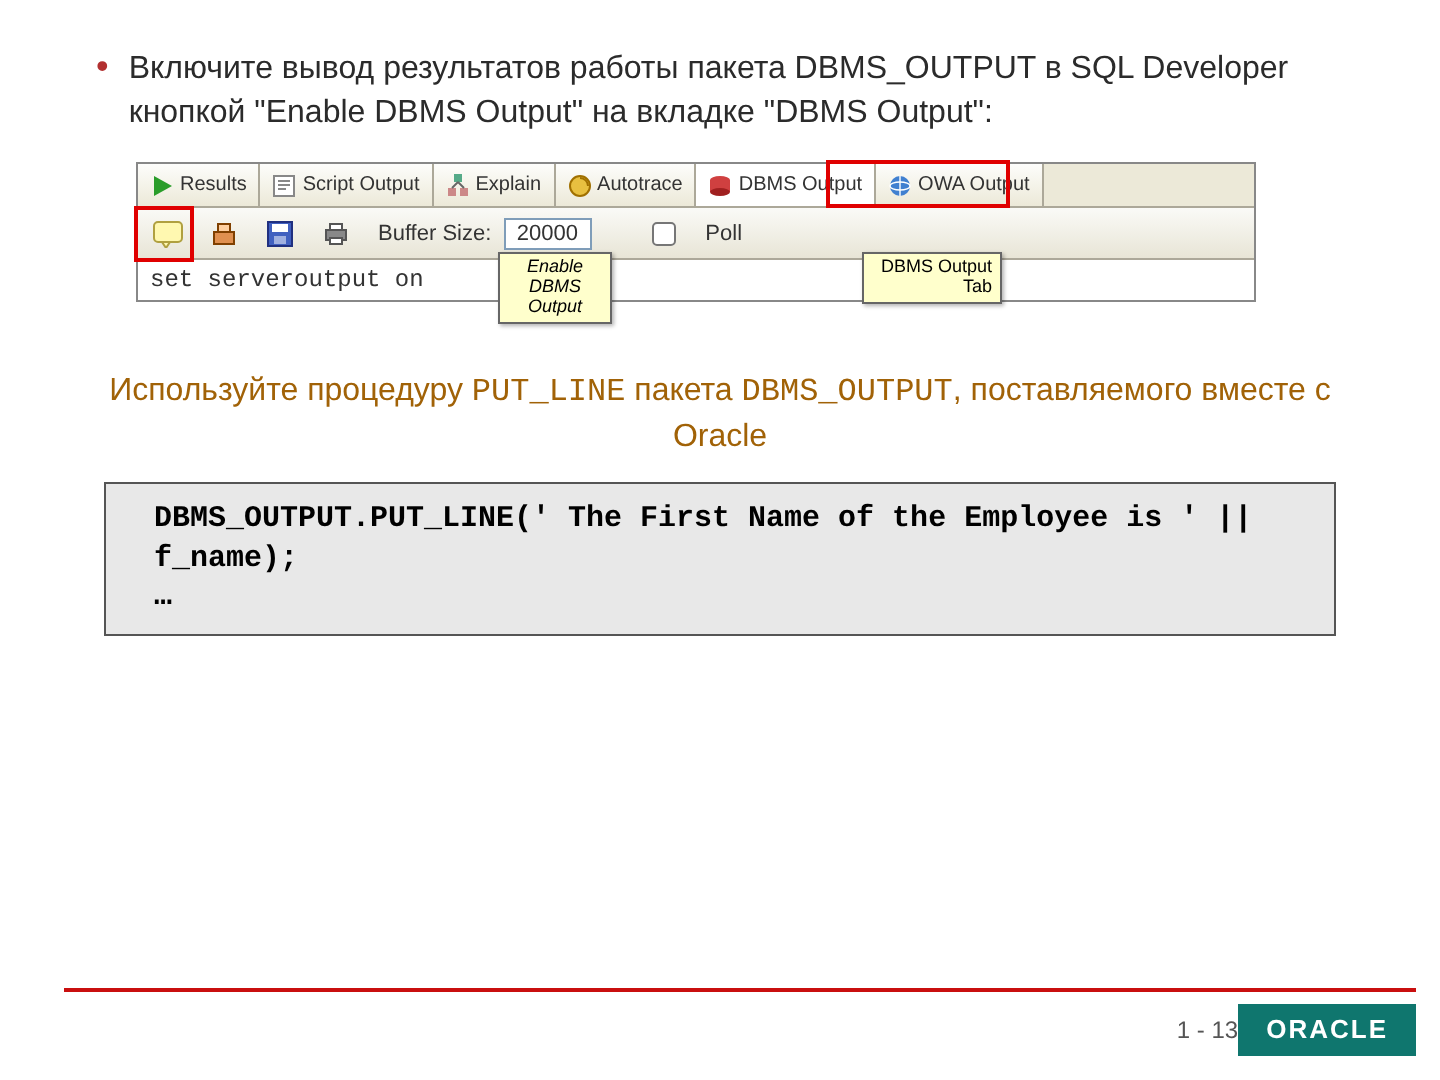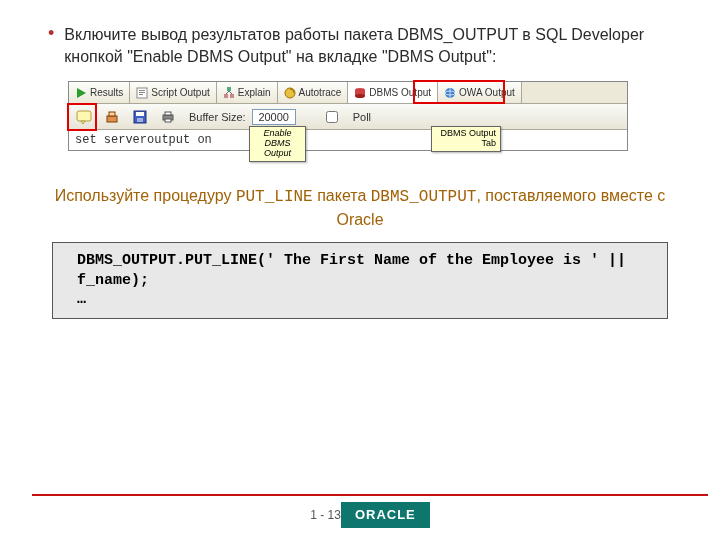--- a/index.html
+++ b/index.html
@@ -128,21 +128,21 @@
   }
   .footer {
     position:absolute;
     left:0; right:0; bottom:0;
     height:46px;
   }
   .footer .redline {
     height:2px; background:#c90f0f; margin:0 12px 0 32px;
   }
   .footer .row {
-    display:flex; justify-content:center; align-items:center;
+    display:flex; justify-content:flex-end; align-items:center;
     padding: 6px 12px 0 32px;
   }
   .pgnum { font-size:12px; color:#555;}
   .oracle {
     background:#0f766e; color:#fff; font-weight:bold;
     font-size:13px; letter-spacing:1px;
     padding:5px 14px 6px 14px;
     font-family: Arial, sans-serif;
   }
 </style>

